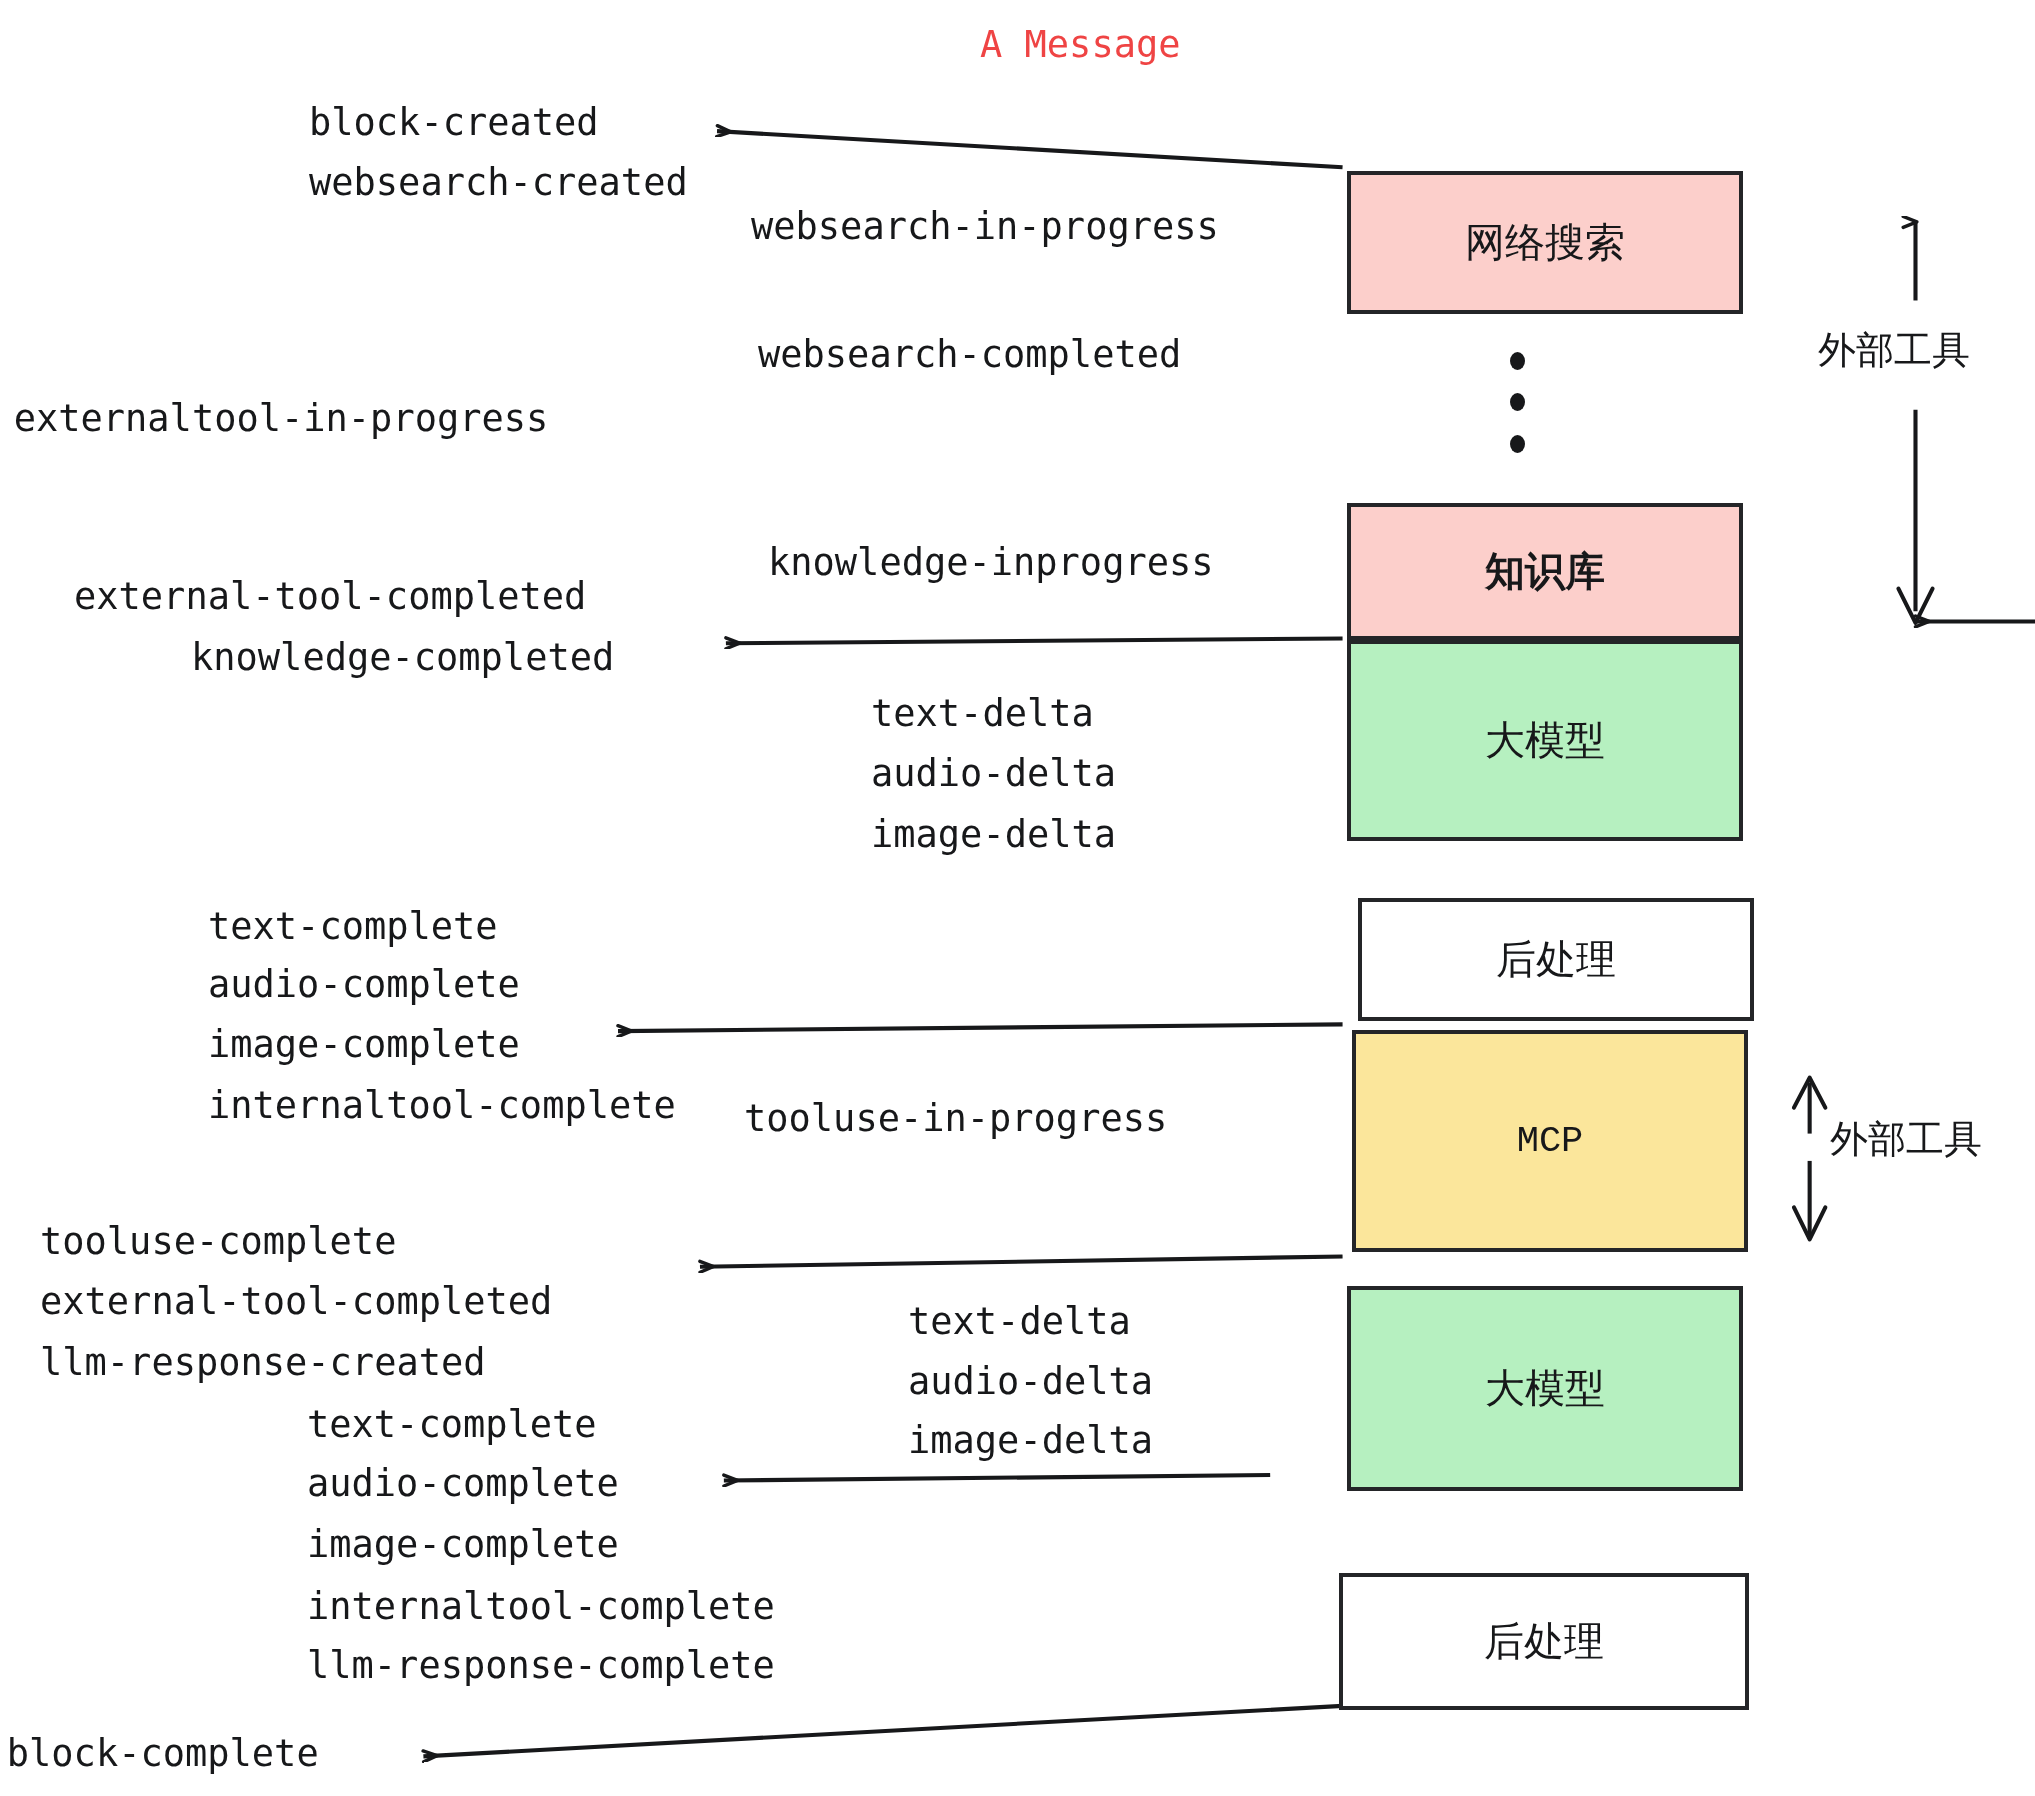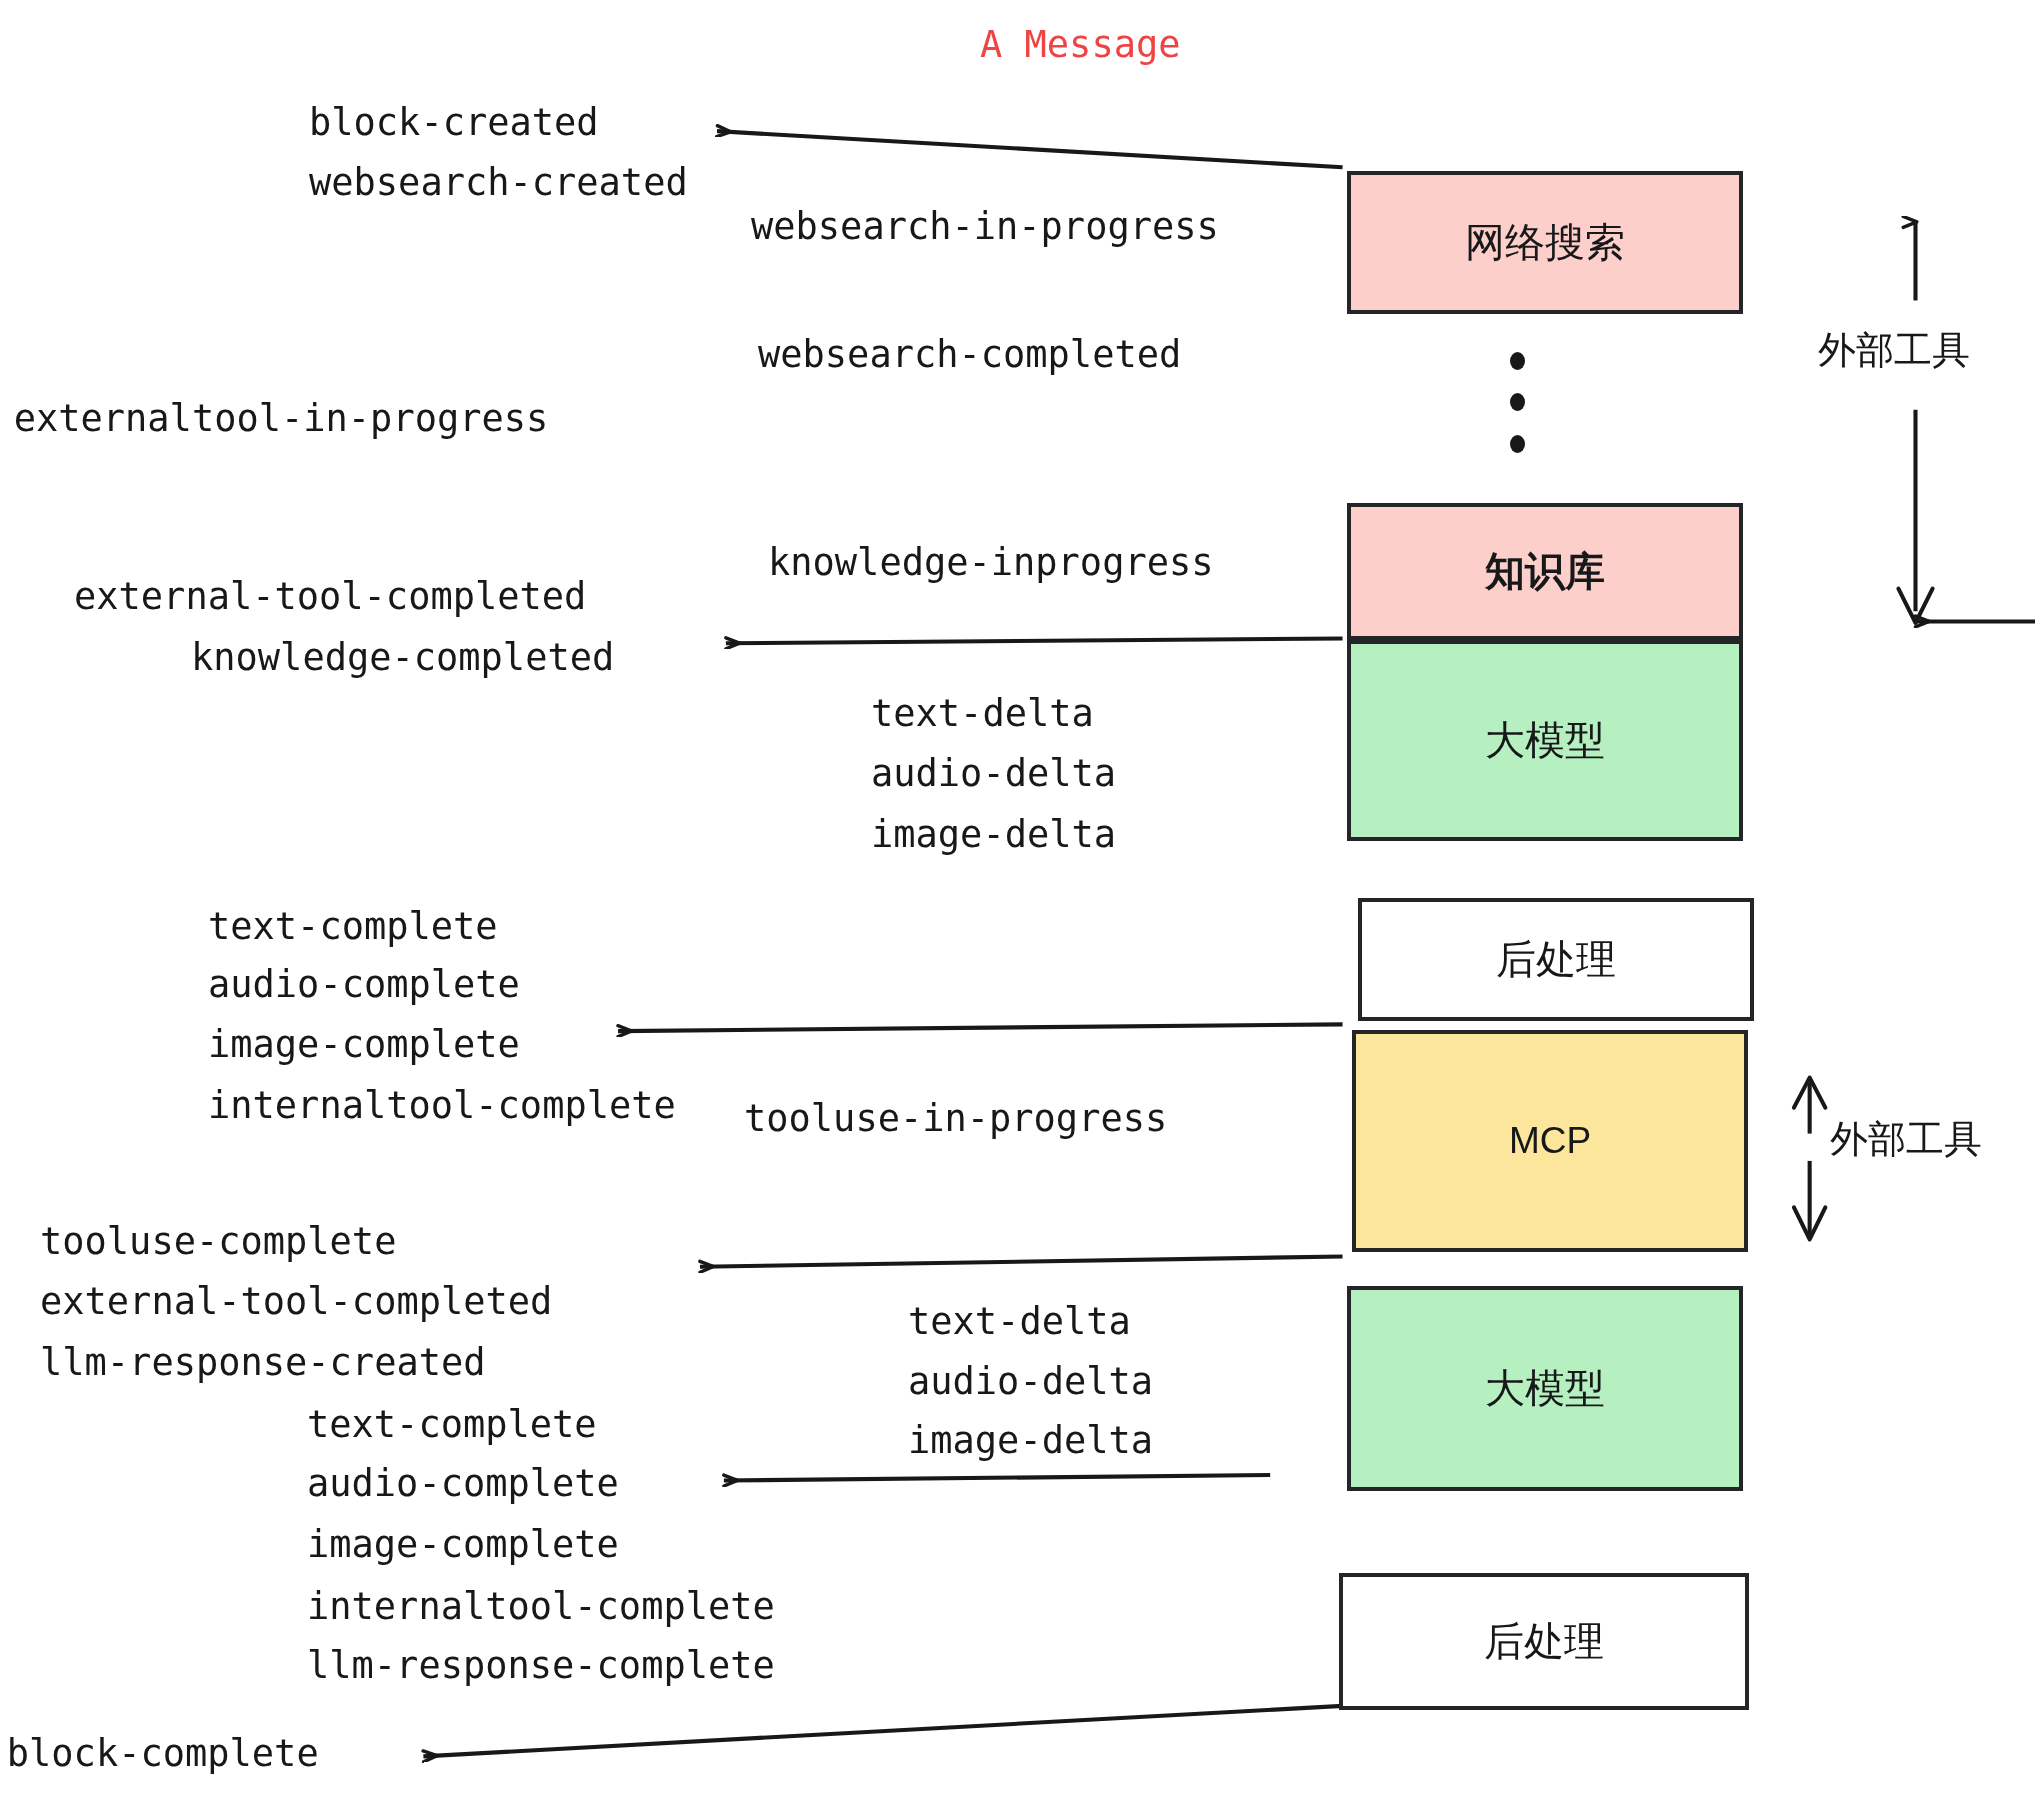--- a/index.html
+++ b/index.html
@@ -49,21 +49,21 @@
     border: 4.1px solid #242528;
     display: flex;
     align-items: center;
     justify-content: center;
     font-family: "DejaVu Sans", "Liberation Sans", sans-serif;
     font-size: 40px;
     color: #17181a;
     text-align: center;
   }
   .node.mono {
-    font-family: Liberation Sans, sans-serif;
+    font-family: Liberation Mono, monospace;
     font-size: 37px;
   }
   
   #wires {
     position: absolute;
     left: 0; top: 0;
     width: 2035px;
     height: 1796px;
     pointer-events: none;
   }

